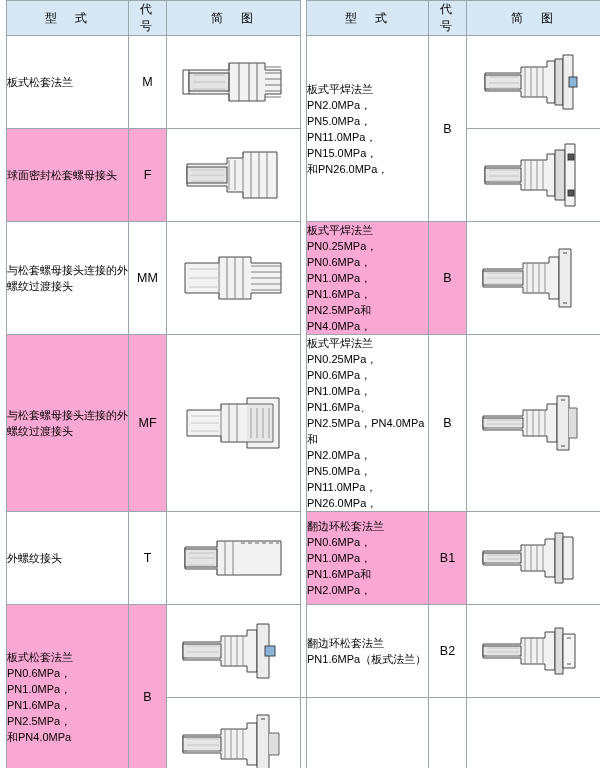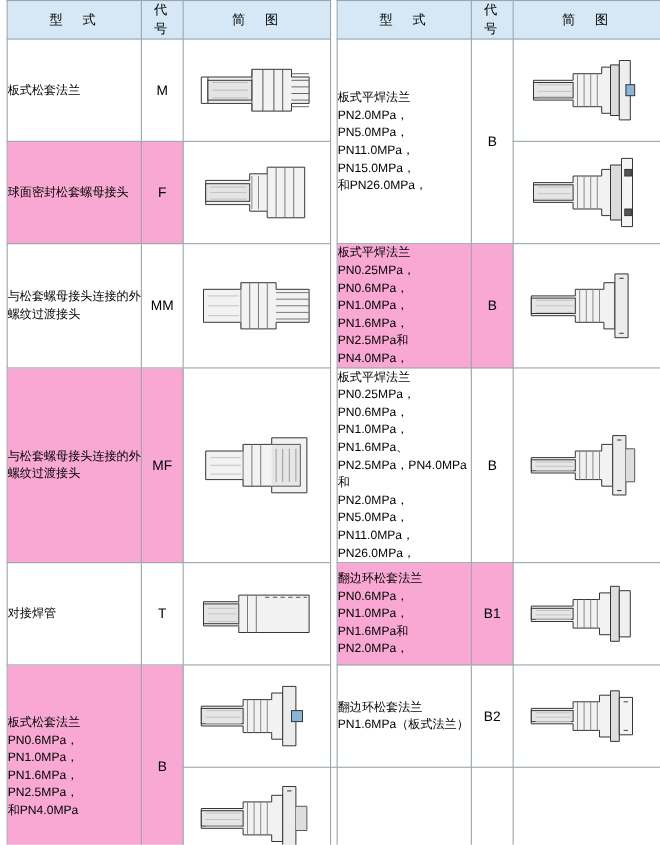--- a/index.html
+++ b/index.html
@@ -246,21 +246,21 @@
               <path d="M92 22 L96 22 M92 68 L96 68" stroke="#333"></path>
               <path d="M100 30 L108 30 L108 60 L100 60" stroke="#555" fill="#ddd"></path>
               <path d="M18 42 L52 42 M18 46 L52 46 M18 50 L52 50" stroke="#c2c2c2"></path>
               <path d="M58 32 L58 58 M64 32 L64 58 M70 32 L70 58 M76 32 L76 58" stroke="#888"></path>
             </g>
           </svg>
         </td>
       </tr>
 
       <tr>
-        <td class="cell-text white" style="height:92px">对接焊管</td>
+        <td class="cell-text white" style="height:92px">外螺纹接头</td>
         <td class="code white">T</td>
         <td class="fig">
           <svg width="130" height="90" viewBox="0 0 130 90">
             <g stroke="#333" fill="none" stroke-width="0.9">
               <path d="M16 34 L48 34 L48 28 L112 28 L112 62 L48 62 L48 56 L16 56 Z" fill="#f2f2f2"></path>
               <rect x="16" y="36" width="32" height="18" fill="#e4e4e4"></rect>
               <path d="M48 28 L48 62 M56 28 L56 62 M64 28 L64 62" stroke="#777"></path>
               <path d="M72 30 L110 30" stroke="#555" stroke-dasharray="4 3"></path>
               <path d="M20 40 L46 40 M20 45 L46 45 M20 52 L46 52" stroke="#c2c2c2"></path>
             </g>

